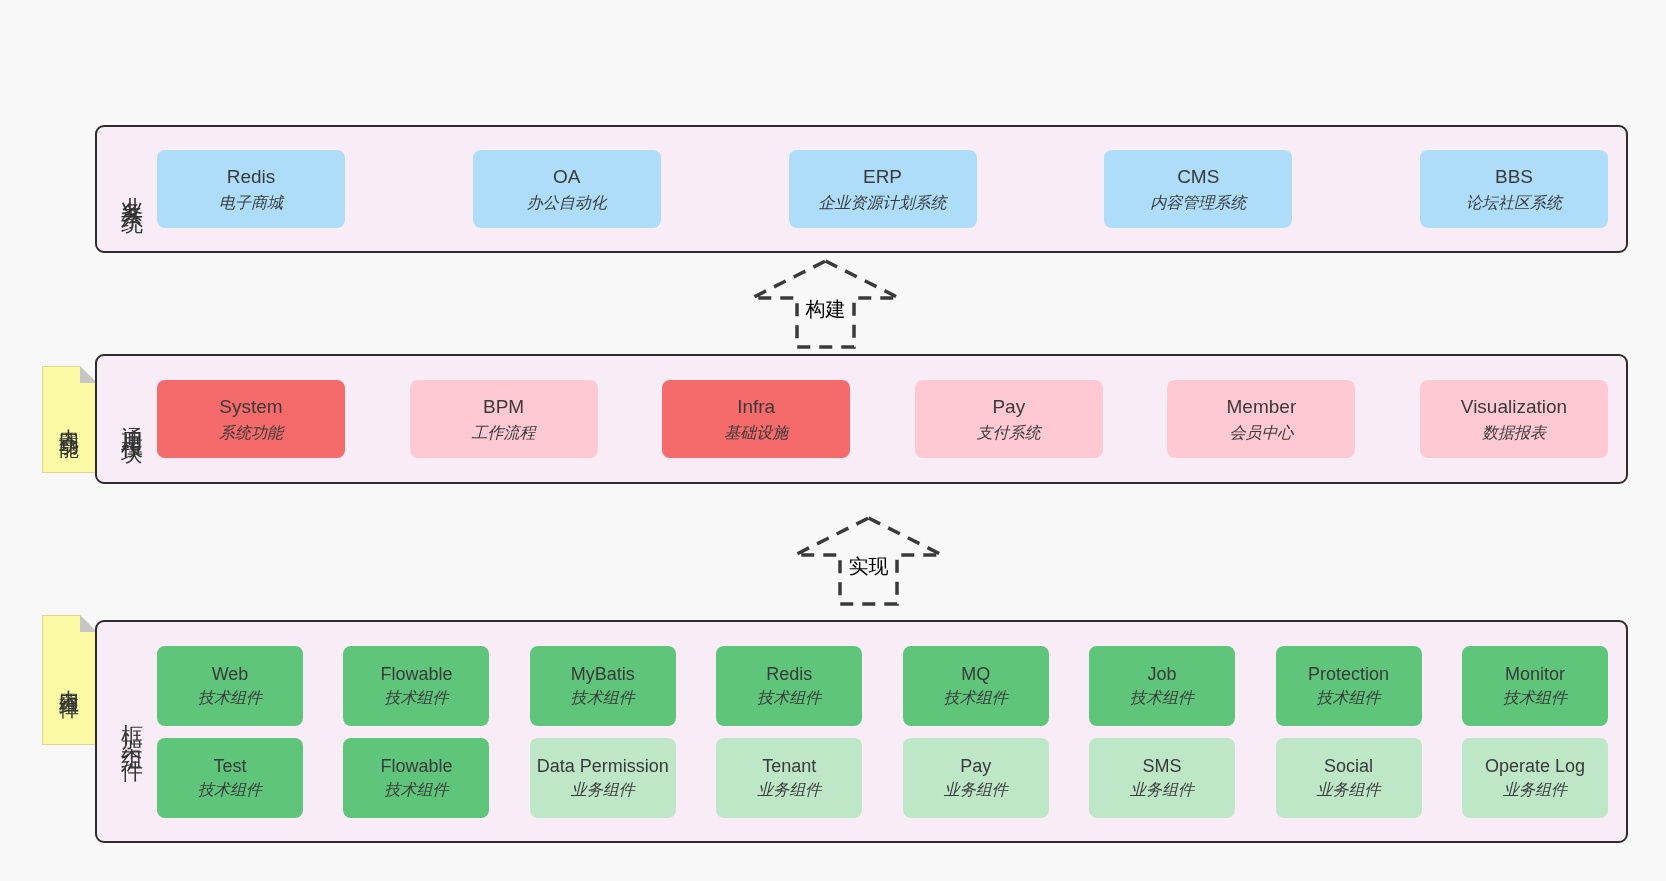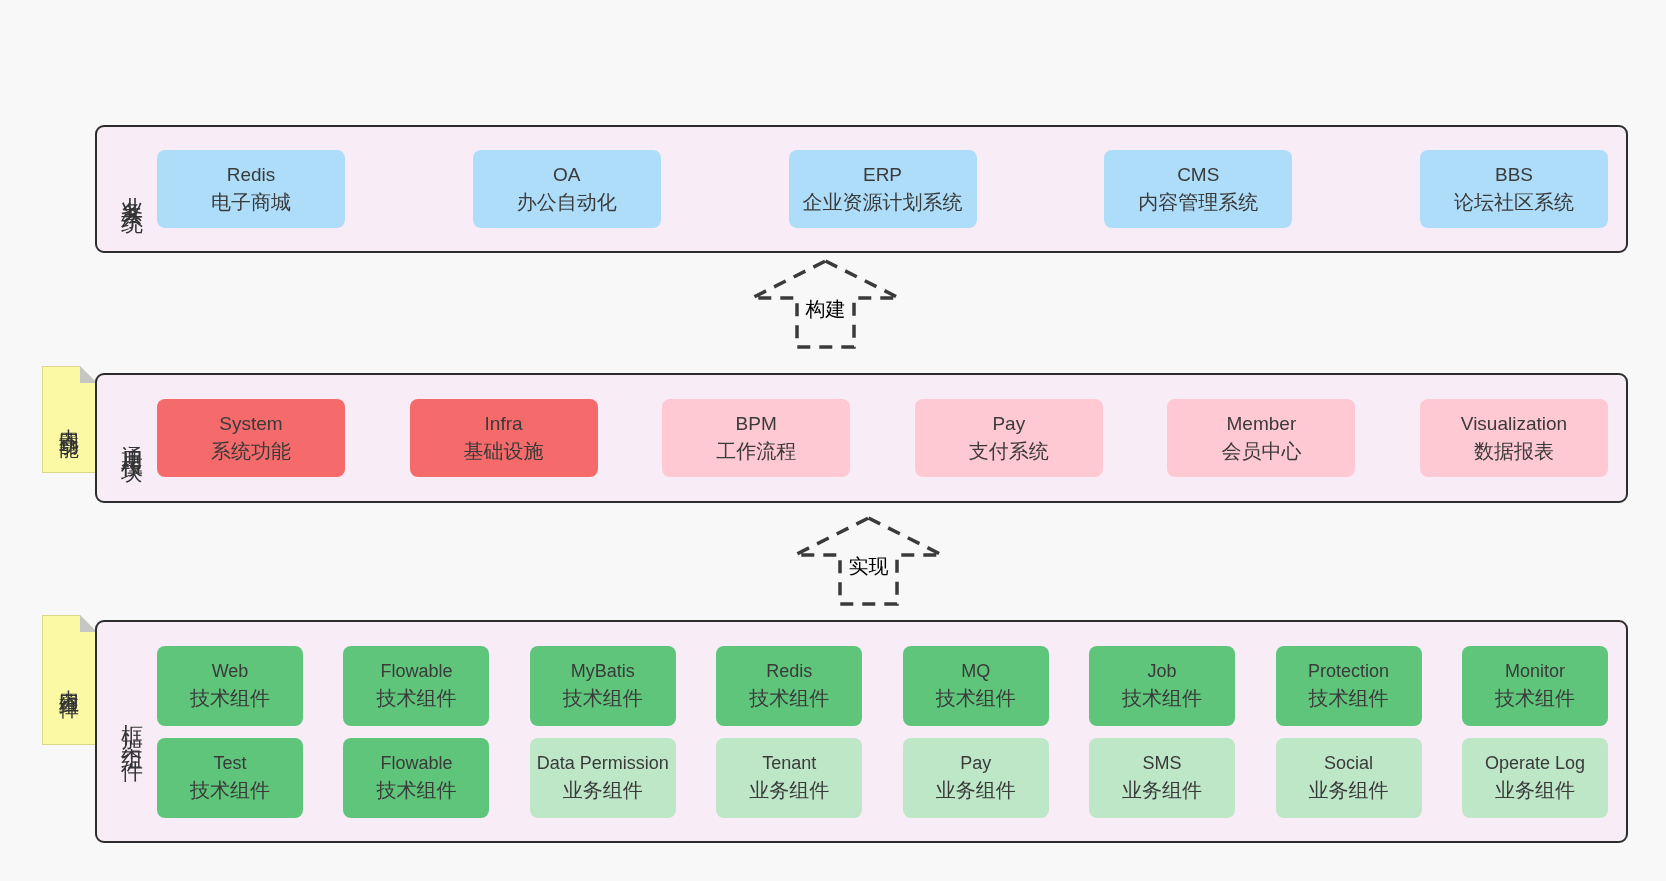--- a/index.html
+++ b/index.html
@@ -7,34 +7,34 @@
     --blue:#aeddfa; --red:#f56a6a; --pink:#ffc9d3; --green:#5fc57b; --lightGreen:#bee7c8;
     --tabBg:#fbf9a3; --tabFold:#c6c6c6; --text:#3a3a3a;
   }
   *{box-sizing:border-box;}
   body{margin:0;background:var(--pageBg);font-family:"Liberation Sans",sans-serif;color:var(--text);}
   .canvas{position:relative;width:1666px;height:881px;overflow:hidden;background:var(--pageBg);}
 
   .panel{position:absolute;left:95px;width:1533px;background:var(--containerBg);
     border:2px solid var(--containerBorder);border-radius:9px;display:flex;align-items:center;z-index:2;}
   #panel-business{top:125px;height:128px;}
-  #panel-modules{top:373px;height:130px;}
+  #panel-modules{top:354px;height:130px;}
   #panel-components{top:620px;height:223px;}
 
   .vlabel{writing-mode:vertical-rl;text-orientation:upright;font-size:22px;line-height:1;
     letter-spacing:0.22em;margin-left:12px;flex:0 0 34px;text-align:center;color:#333;}
   #panel-components .vlabel{letter-spacing:0.55em;}
 
   .row-boxes{flex:1;display:flex;justify-content:space-between;align-items:center;padding:0 18px 0 14px;}
   .grid-rows{flex:1;display:flex;flex-direction:column;gap:12px;padding:0 18px 0 14px;justify-content:flex-end;}
 
   .box{height:78px;border-radius:8px;display:flex;flex-direction:column;justify-content:center;
     align-items:center;text-align:center;padding:2px 4px;}
   .box .t{font-size:19px;line-height:1.25;}
-  .box .s{font-size:20px;line-height:1.25;margin-top:4px;}
+  .box .s{font-size:16px;line-height:1.25;margin-top:4px;font-style:italic;}
   .w188{width:188px;}
   .w146{width:146px;height:80px;}
   .w146 .t{font-size:18px;}
   .w146 .s{margin-top:3px;}
   .blue{background:var(--blue);} .red{background:var(--red);} .pink{background:var(--pink);}
   .green{background:var(--green);} .lgreen{background:var(--lightGreen);}
 
   .tab{position:absolute;left:42px;width:55px;background:var(--tabBg);z-index:1;
     border:1px solid #dcd88a;display:flex;justify-content:center;align-items:center;}
   #tab-modules{top:366px;height:107px;}
@@ -96,27 +96,27 @@
     <span class="tab-text">内置功能</span>
   </div>
 
   <section class="panel" id="panel-modules">
     <div class="vlabel">通用模块</div>
     <div class="row-boxes">
       <div class="box w188 red">
         <div class="t">System</div>
         <div class="s">系统功能</div>
       </div>
+      <div class="box w188 pink">
+        <div class="t">BPM</div>
+        <div class="s">工作流程</div>
+      </div>
       <div class="box w188 red">
         <div class="t">Infra</div>
         <div class="s">基础设施</div>
-      </div>
-      <div class="box w188 pink">
-        <div class="t">BPM</div>
-        <div class="s">工作流程</div>
       </div>
       <div class="box w188 pink">
         <div class="t">Pay</div>
         <div class="s">支付系统</div>
       </div>
       <div class="box w188 pink">
         <div class="t">Member</div>
         <div class="s">会员中心</div>
       </div>
       <div class="box w188 pink">

